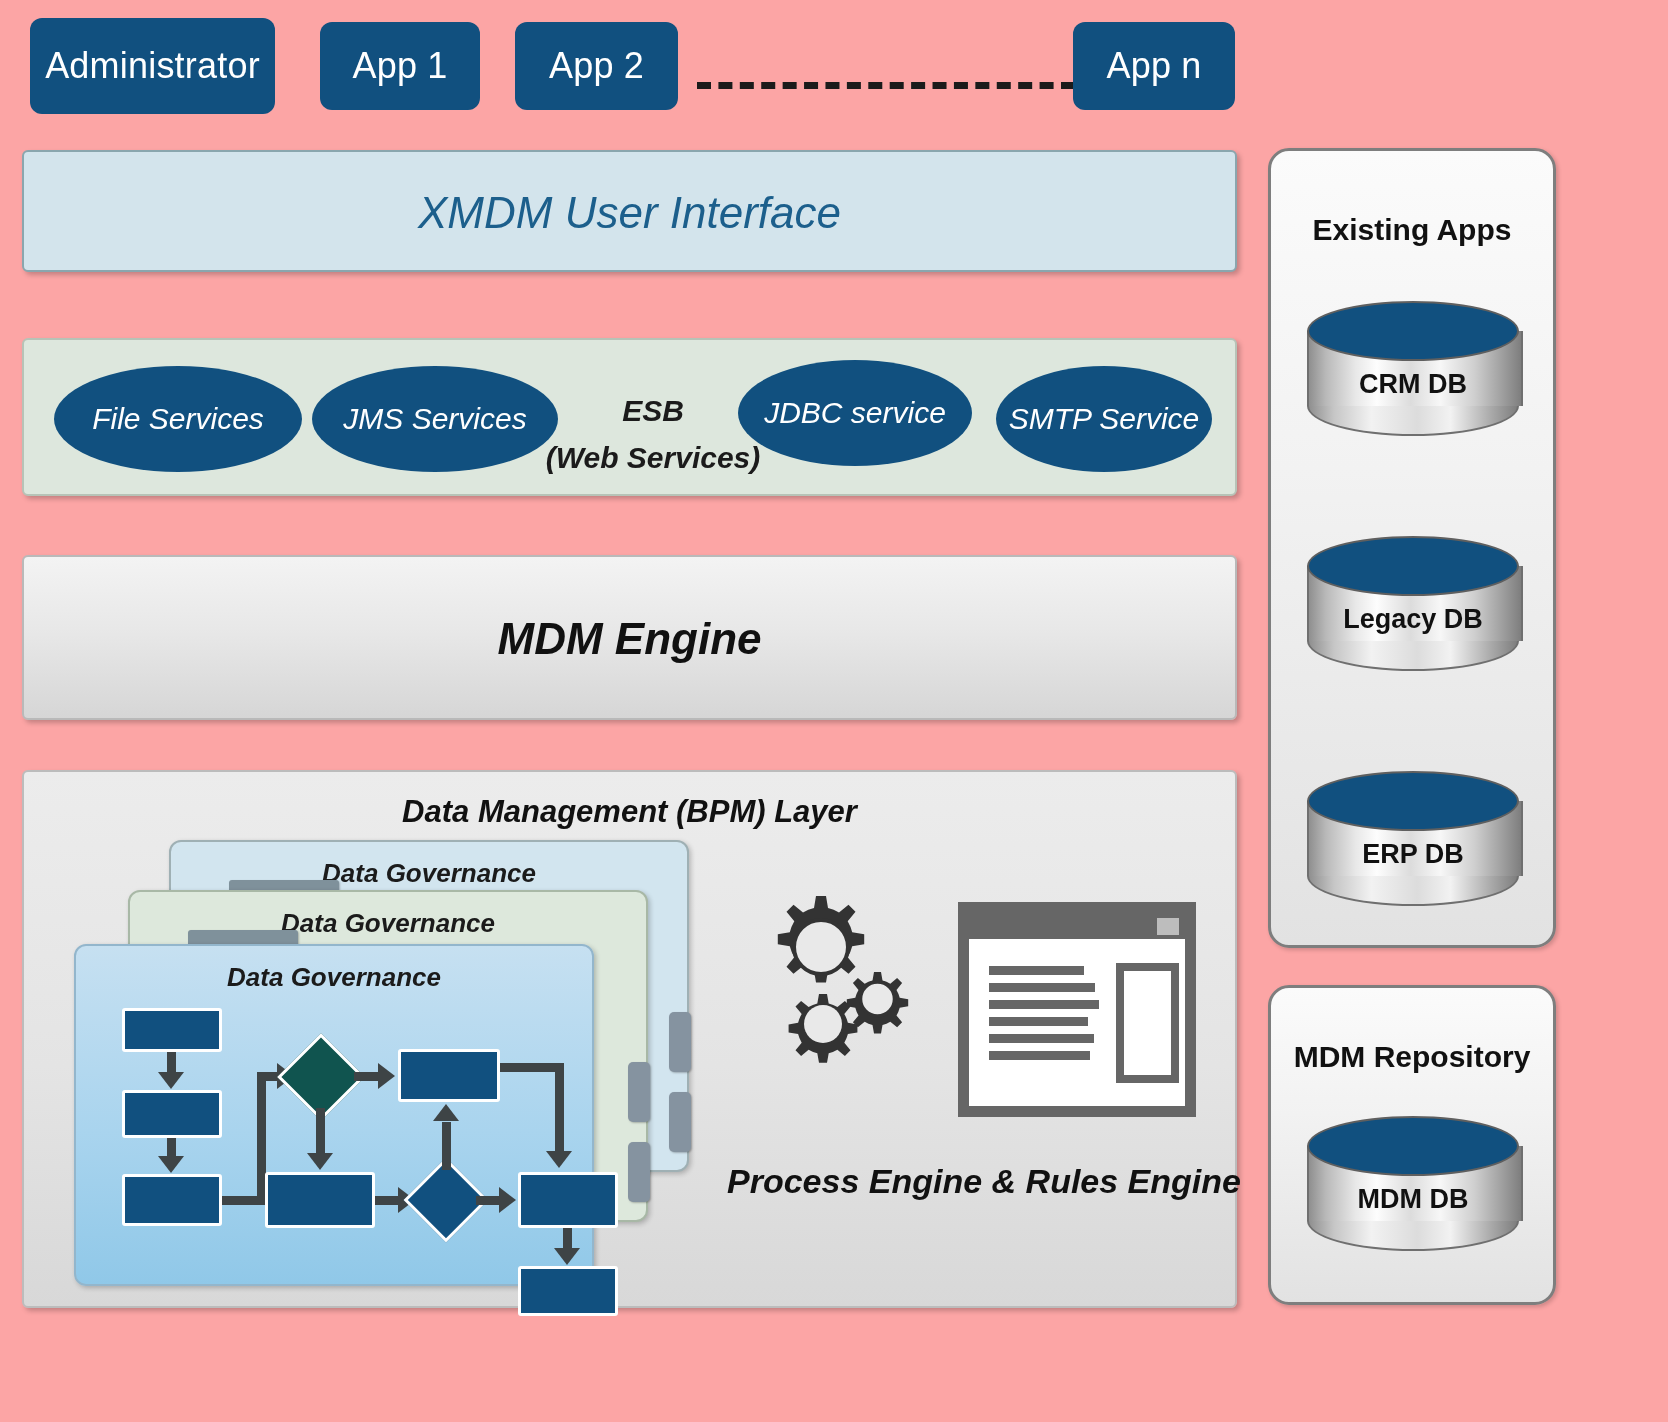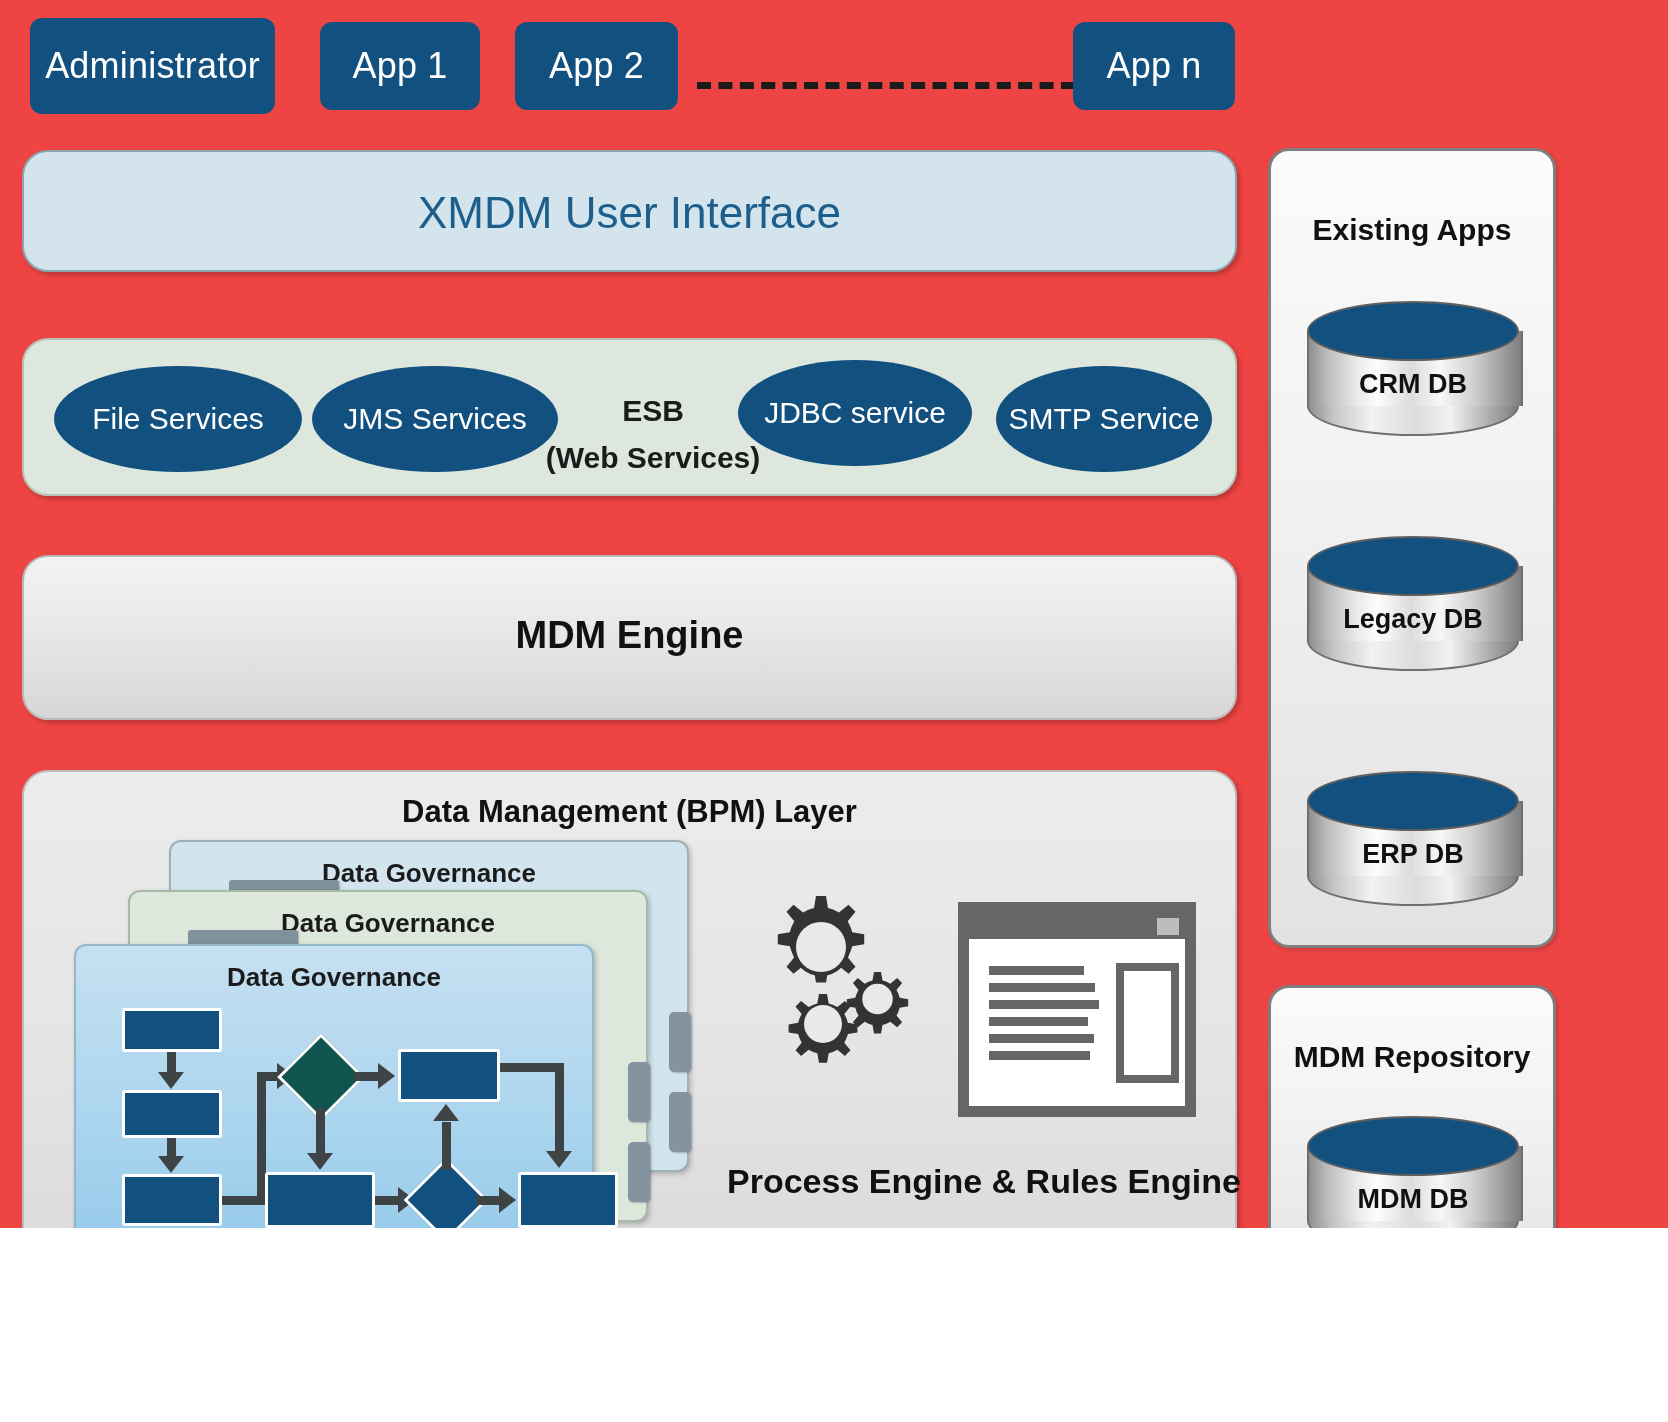--- a/index.html
+++ b/index.html
@@ -6,22 +6,22 @@
     margin: 0;
     padding: 0;
     background: #ffffff;
   }
   body {
     font-family: "Liberation Sans", sans-serif;
   }
   #canvas {
     position: relative;
     width: 1668px;
-    height: 1228px;
-    background: #ef4444;
+    height: 1422px;
+    background: #fca5a5;
     overflow: hidden;
   }
 
   
   .app-box {
     position: absolute;
     background: #11507f;
     border-radius: 12px;
     color: #ffffff;
     display: flex;
@@ -32,43 +32,44 @@
   }
   .dashed-link {
     position: absolute;
     height: 0;
     border-top: 7px dashed #1b1b1b;
   }
 
   
   .layer {
     position: absolute;
-    border-radius: 26px;
+    border-radius: 6px;
     box-sizing: border-box;
     box-shadow: 3px 3px 5px rgba(0,0,0,0.22);
+    font-style: italic;
   }
   .layer-ui {
     background: #d3e4ec;
     border: 2px solid #8aa6ae;
   }
   .layer-ui .layer-title {
     color: #1c5f8c;
     font-size: 44px;
   }
   .layer-esb {
     background: #dde7dd;
     border: 2px solid #b7c3b7;
   }
   .layer-engine {
     background: linear-gradient(to bottom, #f3f3f3 0%, #e8e8e8 45%, #d6d6d6 100%);
     border: 2px solid #b9b9b9;
   }
   .layer-engine .layer-title {
     color: #111111;
-    font-size: 38px;
+    font-size: 44px;
     font-weight: bold;
   }
   .layer-bpm {
     background: linear-gradient(to bottom, #ececec 0%, #e4e4e4 55%, #d8d8d8 100%);
     border: 2px solid #bcbcbc;
   }
   .layer-title {
     position: absolute;
     width: 100%;
     text-align: center;

